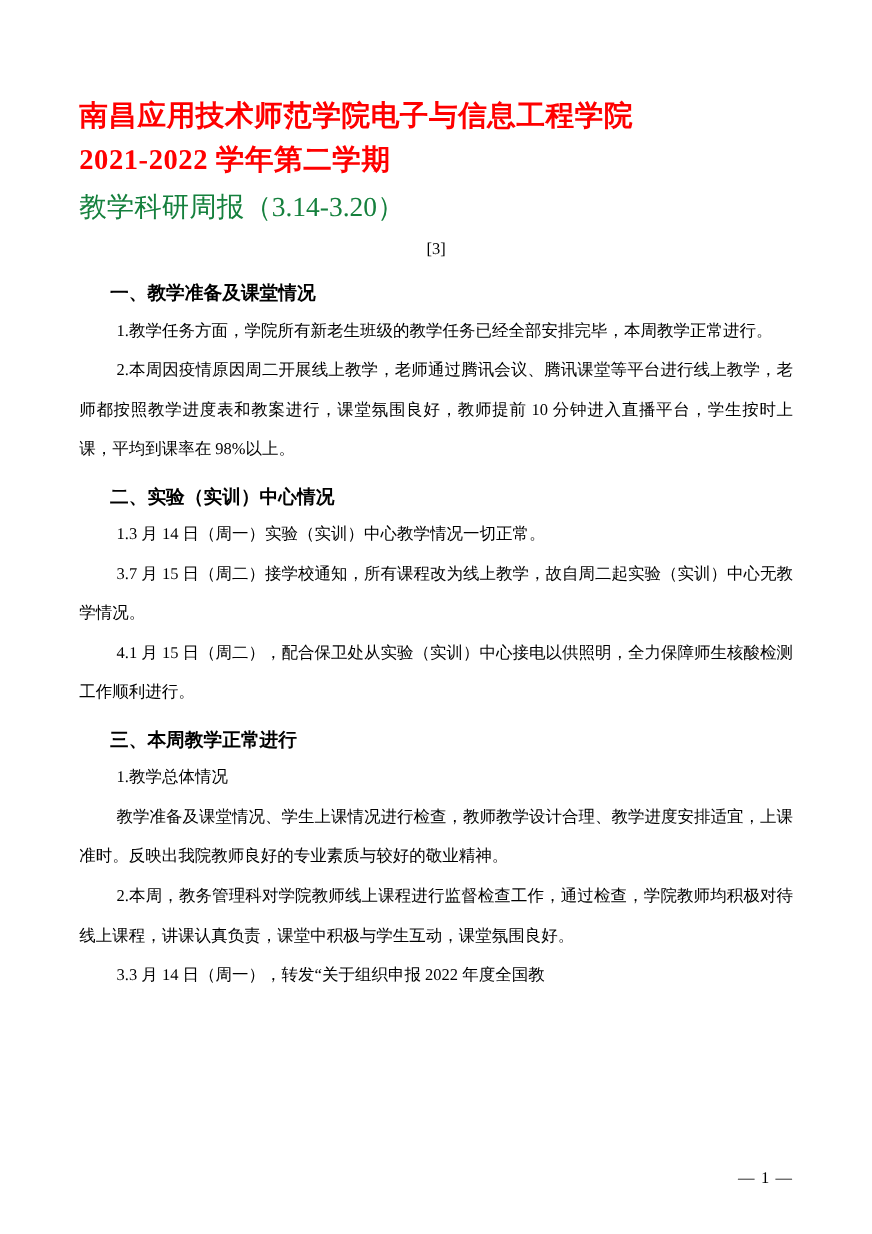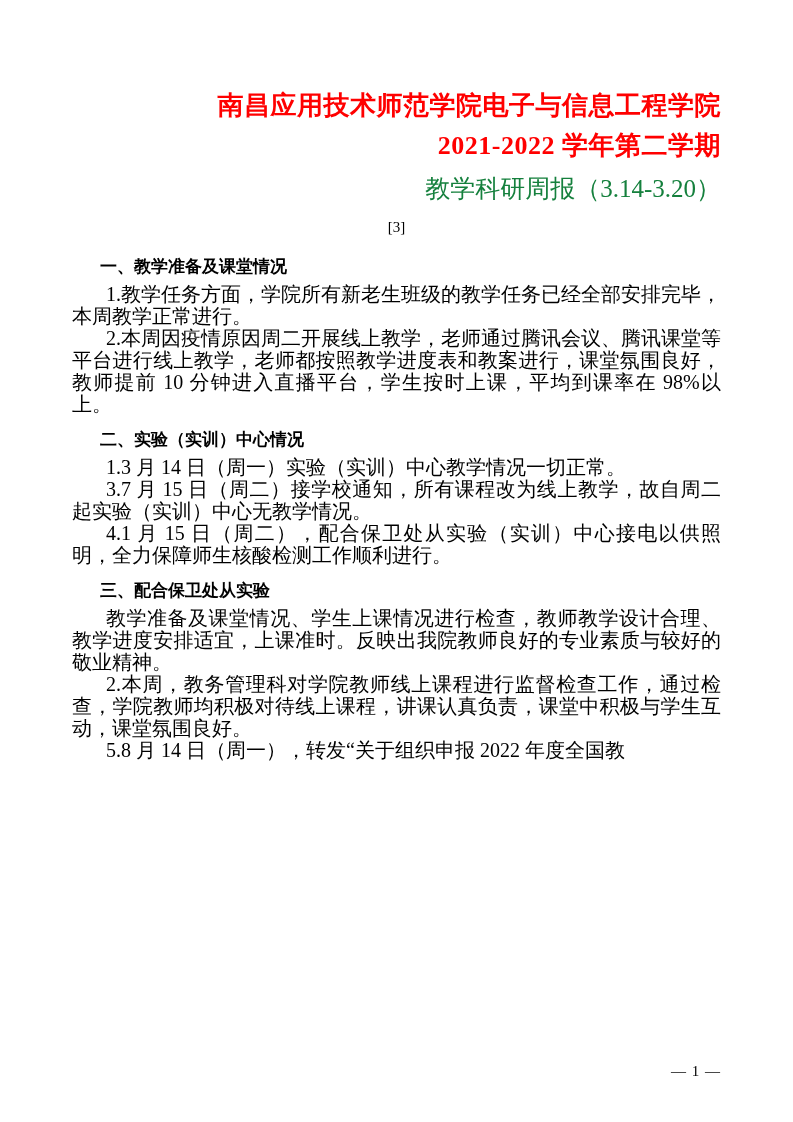--- a/index.html
+++ b/index.html
@@ -15,21 +15,21 @@
     overflow: hidden;
   }
   .page {
     position: relative;
     width: 793px;
     height: 1122px;
     box-sizing: border-box;
     padding: 86px 72px 40px 72px;
   }
   .title-block {
-    text-align: right;
+    text-align: left;
   }
   .title-red {
     color: #ff0000;
     font-weight: bold;
     font-size: 26px;
     line-height: 40px;
     letter-spacing: 0.5px;
     font-family: "Liberation Serif", "DejaVu Serif", serif;
   }
   .title-black {
@@ -47,22 +47,22 @@
     margin-bottom: 4px;
   }
   .section-heading {
     font-weight: bold;
     font-size: 17px;
     line-height: 33px;
     margin-top: 8px;
     text-indent: 28px;
   }
   p.body-par {
-    font-size: 20px;
-    line-height: 22px;
+    font-size: 15px;
+    line-height: 36px;
     margin: 0;
     text-indent: 34px;
     text-align: justify;
     text-justify: inter-ideograph;
   }
   .page-number {
     position: absolute;
     right: 72px;
     bottom: 42px;
     font-size: 15px;
@@ -89,21 +89,22 @@
   </div>
 
   <div>
     <div class="section-heading">二、实验（实训）中心情况</div>
     <p class="body-par">1.3 月 14 日（周一）实验（实训）中心教学情况一切正常。</p>
     <p class="body-par">3.7 月 15 日（周二）接学校通知，所有课程改为线上教学，故自周二起实验（实训）中心无教学情况。</p>
     <p class="body-par">4.1 月 15 日（周二），配合保卫处从实验（实训）中心接电以供照明，全力保障师生核酸检测工作顺利进行。</p>
   </div>
 
   <div>
-    <div class="section-heading">三、配合保卫处从实验</div>
+    <div class="section-heading">三、本周教学正常进行</div>
+    <p class="body-par">1.教学总体情况</p>
     <p class="body-par">教学准备及课堂情况、学生上课情况进行检查，教师教学设计合理、教学进度安排适宜，上课准时。反映出我院教师良好的专业素质与较好的敬业精神。</p>
     <p class="body-par">2.本周，教务管理科对学院教师线上课程进行监督检查工作，通过检查，学院教师均积极对待线上课程，讲课认真负责，课堂中积极与学生互动，课堂氛围良好。</p>
-    <p class="body-par">5.8 月 14 日（周一），转发“关于组织申报 2022 年度全国教</p>
+    <p class="body-par">3.3 月 14 日（周一），转发“关于组织申报 2022 年度全国教</p>
   </div>
 
   <div class="page-number">— 1 —</div>
 
 </div>
 
 </body></html>

